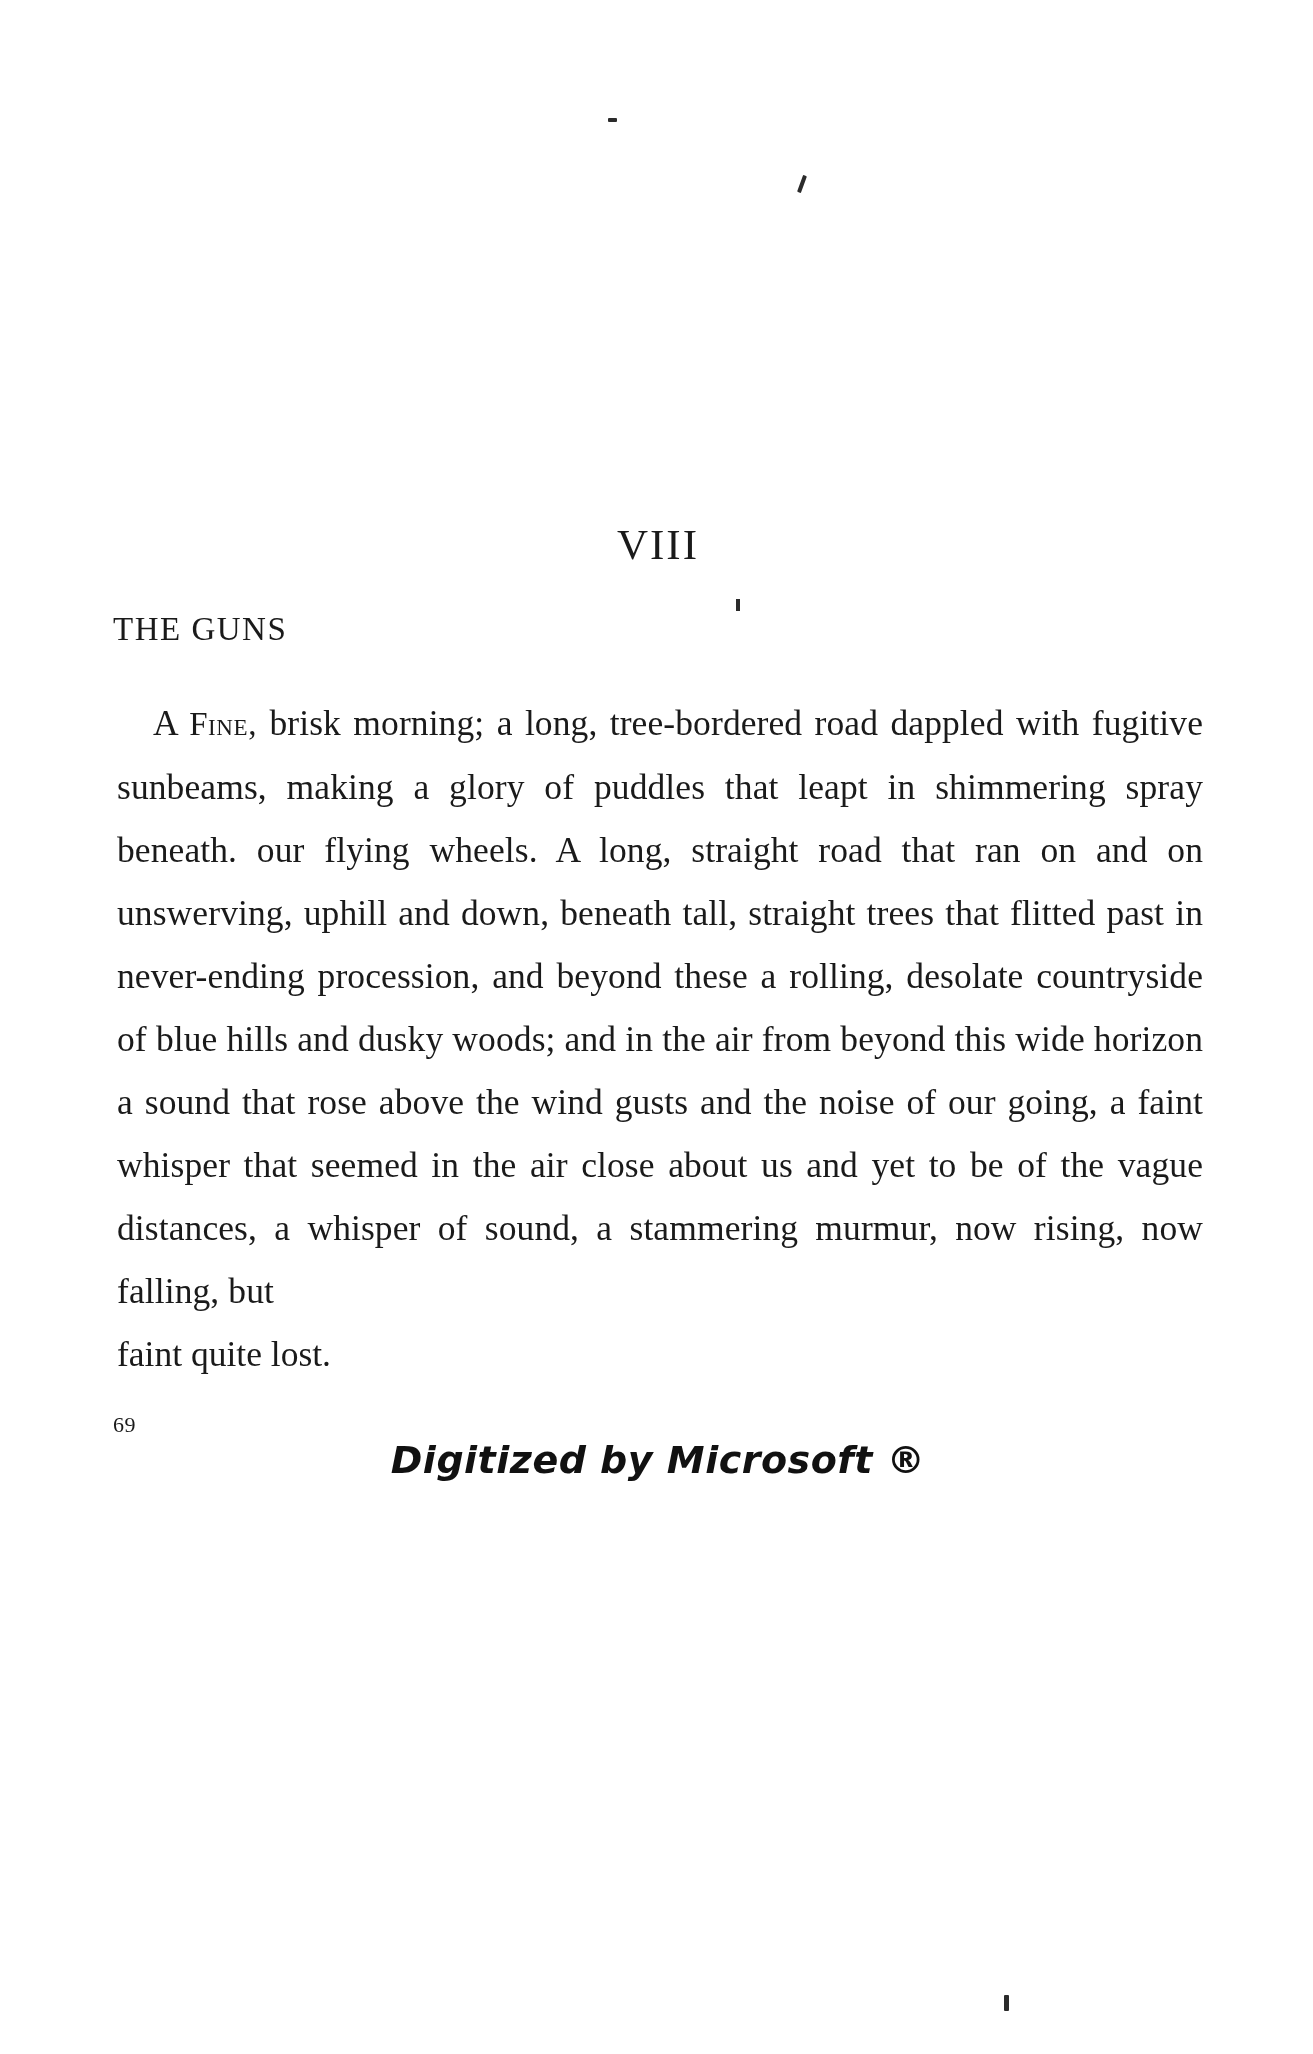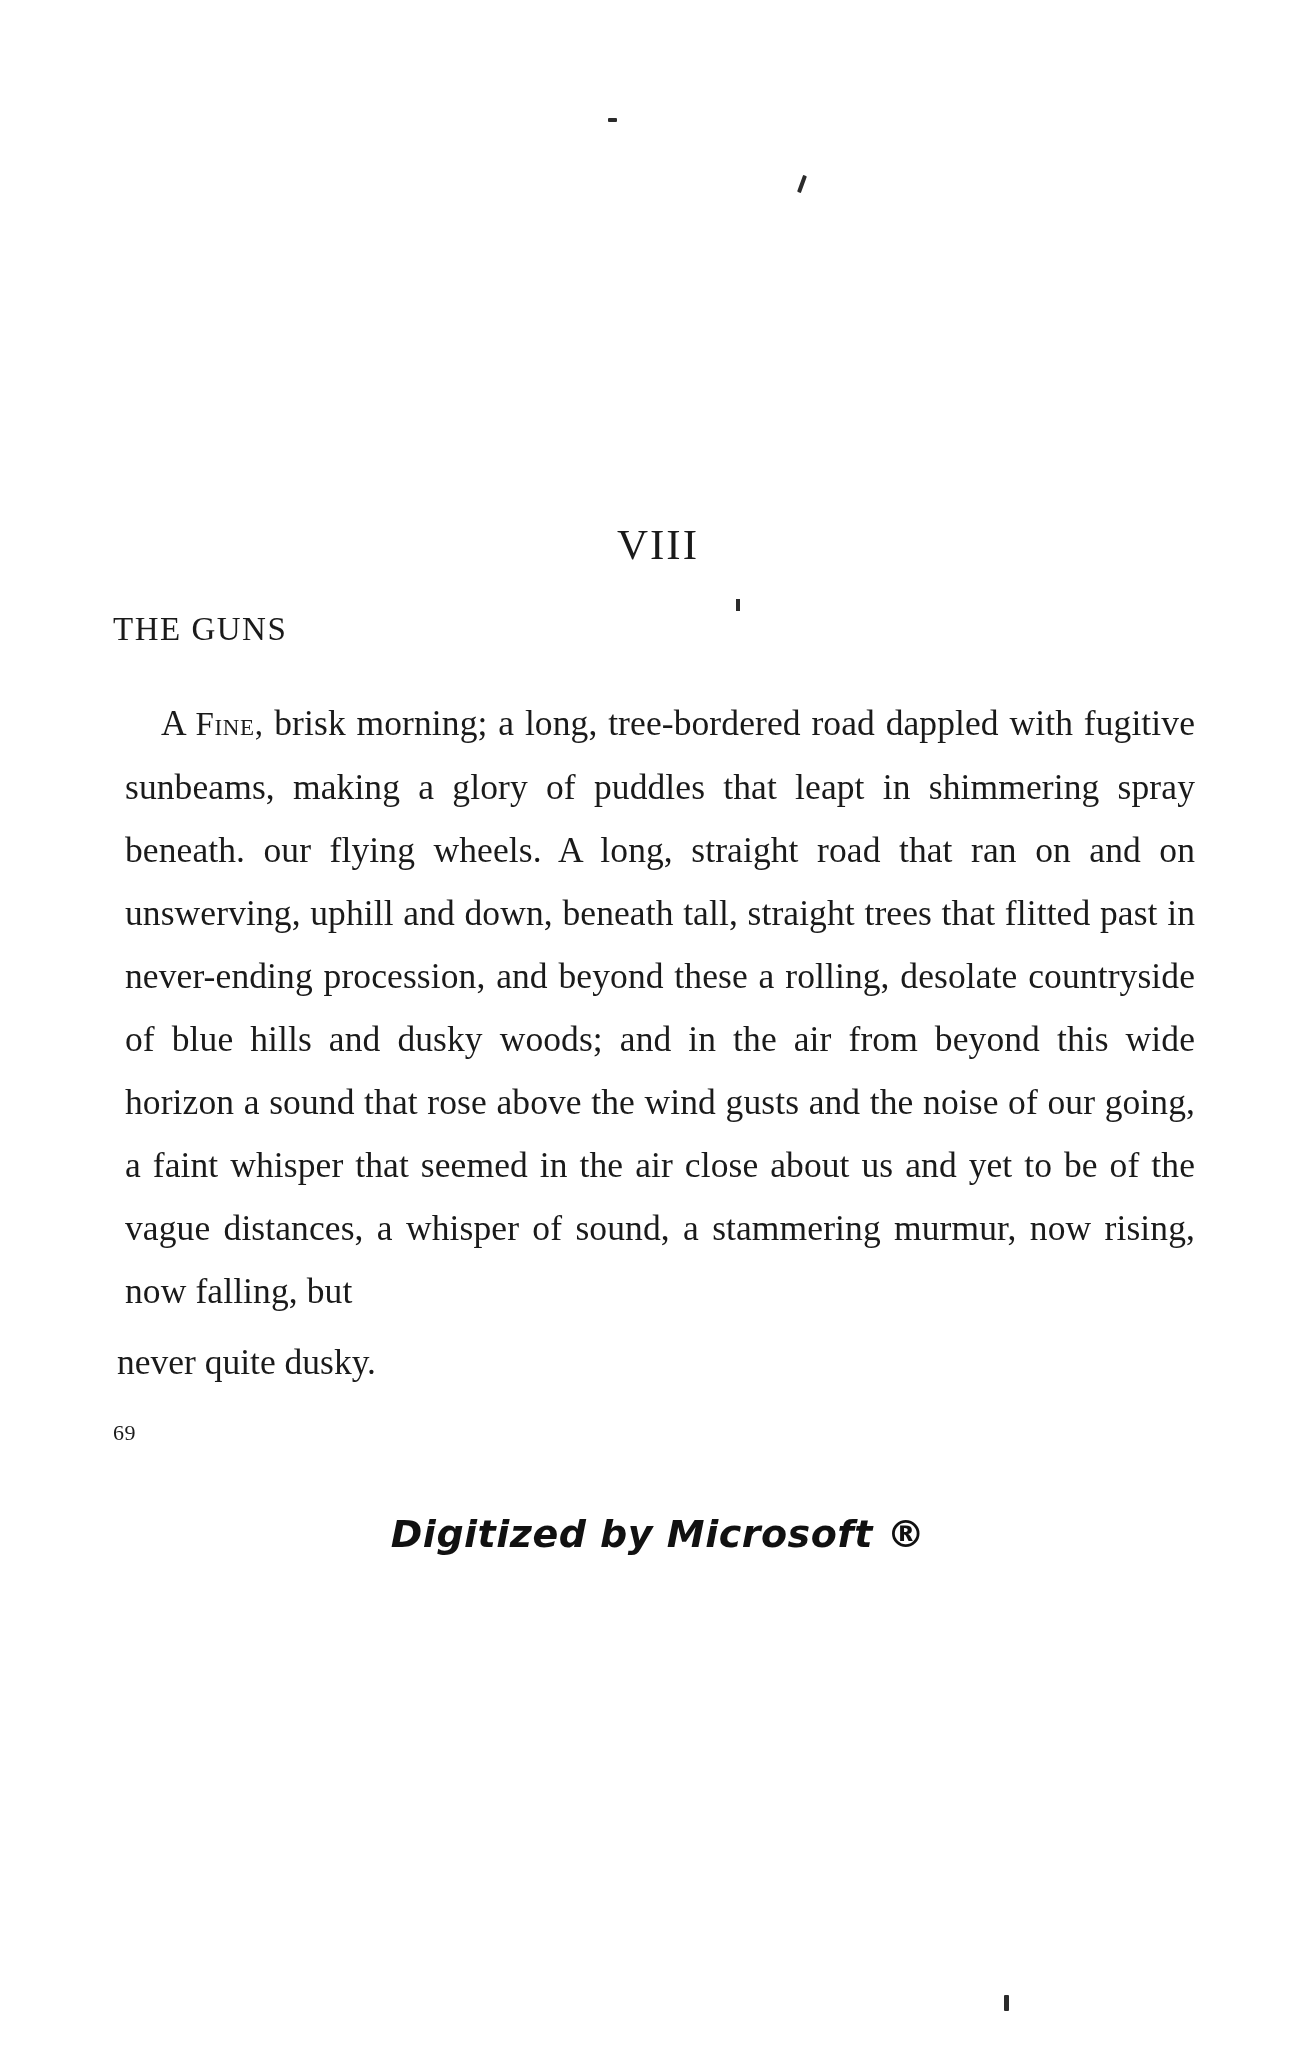--- a/index.html
+++ b/index.html
@@ -72,21 +72,21 @@
   .chapter-title .title-speck {
     position: absolute;
     left: 50%;
     margin-left: 78px;
     top: -12px;
     width: 4px;
     height: 12px;
     background: #2b2b2b;
   }
   .body-text {
-    margin: 8px;
+    margin: 0;
     margin-top: 44px;
     padding: 0 0 0 4px;
     font-size: 35.5px;
     line-height: 63px;
     text-align: justify;
     text-justify: inter-word;
     letter-spacing: 0.1px;
   }
   .body-text .indent {
     display: inline-block;
@@ -104,21 +104,20 @@
     line-height: 63px;
     text-align: left;
   }
   .page-number {
     margin-top: 26px;
     font-size: 22px;
     font-family: "Liberation Serif", serif;
     letter-spacing: 0.5px;
   }
   .watermark {
-    margin-top: 66px;
     text-align: center;
     font-family: "DejaVu Sans", sans-serif;
     font-weight: bold;
     font-style: italic;
     font-size: 38px;
     letter-spacing: 0.5px;
     color: #111111;
   }
 </style>
 </head>
@@ -133,21 +132,21 @@
 
     <div class="chapter-number">VIII</div>
 
     <div class="chapter-title">
       <span>THE GUNS</span>
       <span class="title-speck"></span>
     </div>
 
     <p class="body-text"><span class="indent"></span><span>A</span> <span class="smallcaps">Fine,</span> <span>brisk morning;  a long, tree-bordered road dappled with fugitive sunbeams, making a glory of puddles that leapt in shimmering spray beneath. our flying wheels.  A long, straight road that ran on and on unswerving, uphill and down, beneath tall, straight trees that flitted past in never-ending procession, and beyond these a rolling, desolate countryside of blue hills and dusky woods;  and in the air from beyond this wide horizon a sound that rose above the wind gusts and the noise of our going, a faint whisper that seemed in the air close about us and yet to be of the vague distances, a whisper of sound, a stammering murmur, now rising, now falling, but</span></p>
 
-    <p class="last-line">never quite dusky.</p>
+    <p class="last-line">faint quite lost.</p>
 
     <div class="page-number">69</div>
 
     <div class="watermark">Digitized by Microsoft ®</div>
 
   </div>
 
   <div class="speck speck-bottom"></div>
 
 </div>

